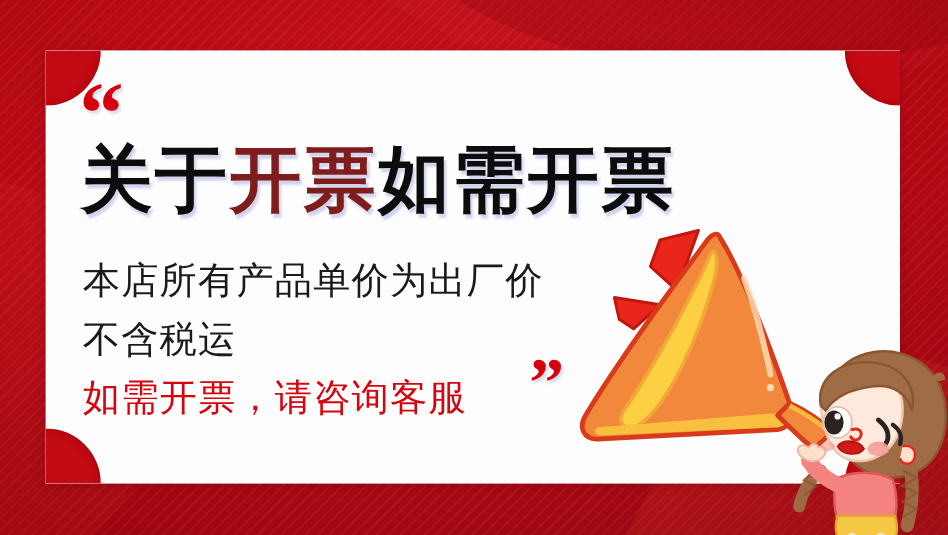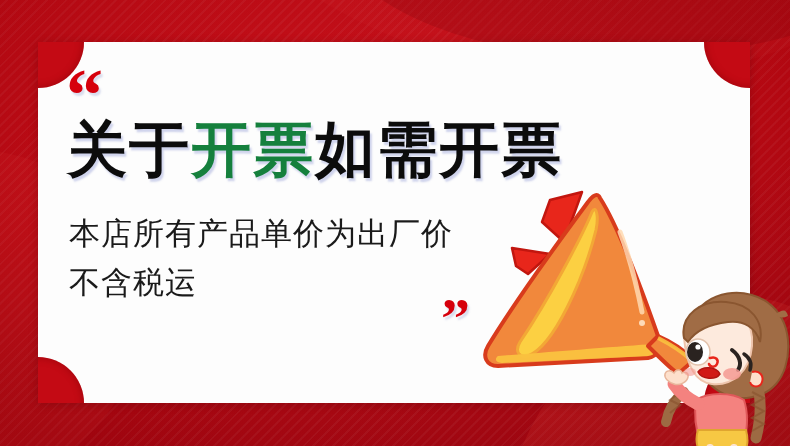--- a/index.html
+++ b/index.html
@@ -157,21 +157,21 @@
     left: 29px;
     top: 74px;
     font-size: 60px;
     font-weight: 700;
     line-height: 1.12;
     letter-spacing: 2px;
     white-space: nowrap;
     color: #0c0c0c;
     text-shadow: 2px 3px 2px rgba(150,160,215,0.45);
   }
-  .headline .hl { color: #15803d; }
+  .headline .hl { color: #7f1d1d; }
 
   .body-lines {
     position: absolute;
     left: 31px;
     top: 167px;
     font-size: 31px;
     line-height: 49px;
     letter-spacing: 1px;
     color: #1a1a1a;
     white-space: nowrap;
@@ -217,20 +217,21 @@
 
       <div class="quote-open">“</div>
 
       <div class="headline">
         <span>关于</span><span class="hl">开票</span><span>如需开票</span>
       </div>
 
       <div class="body-lines">
         <div>本店所有产品单价为出厂价</div>
         <div>不含税运</div>
+        <div class="accent">如需开票，请咨询客服</div>
       </div>
 
       <div class="quote-close">”</div>
 
       <div class="notch tl"></div>
       <div class="notch tr"></div>
       <div class="notch bl"></div>
       <div class="notch br"></div>
     </div>
   </div>

